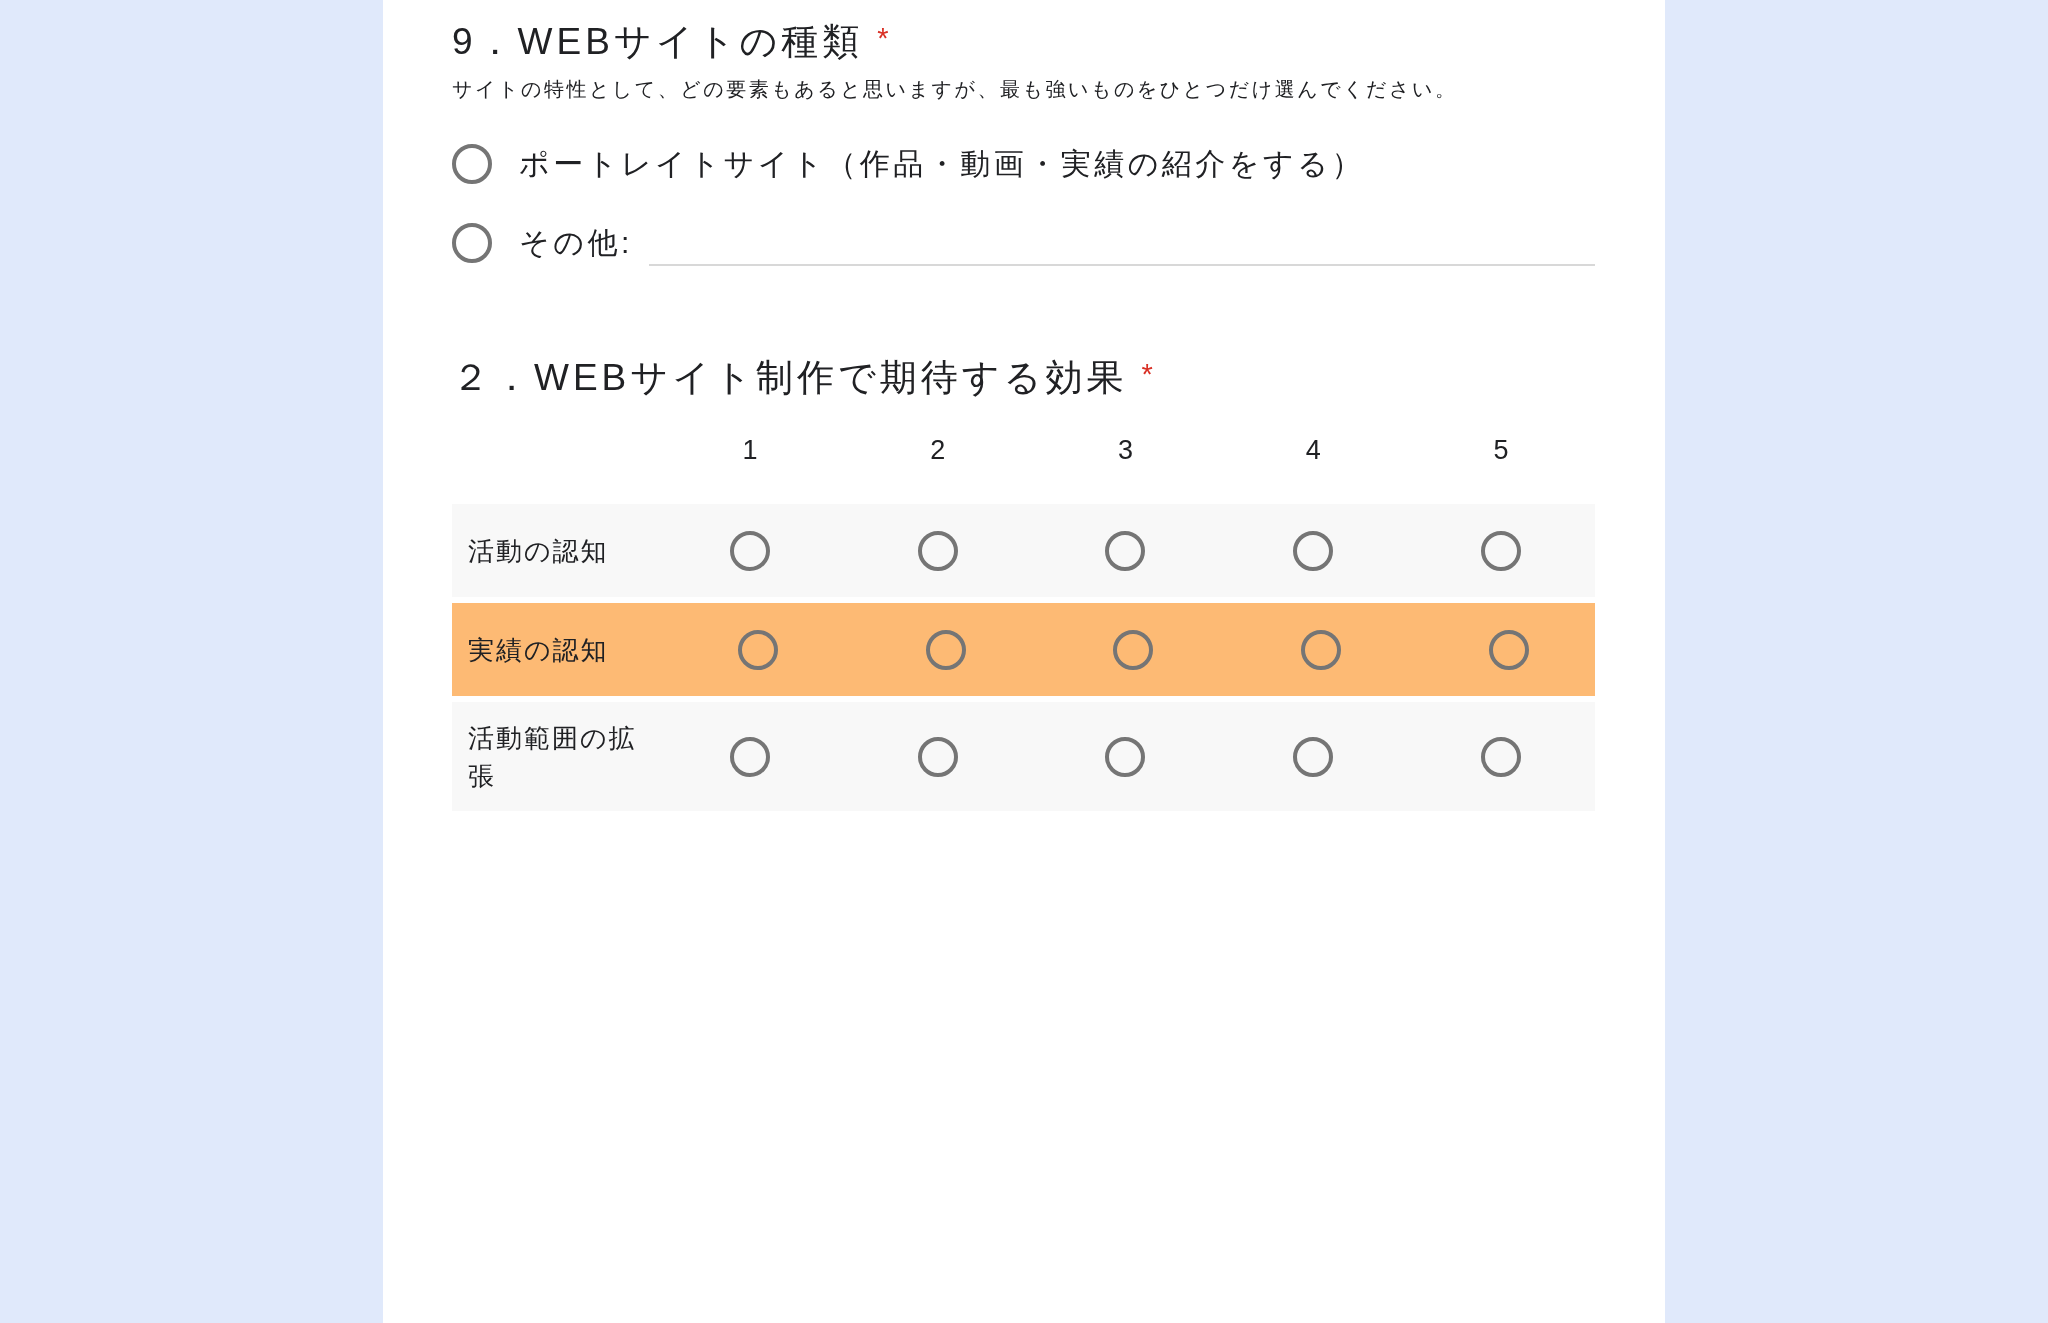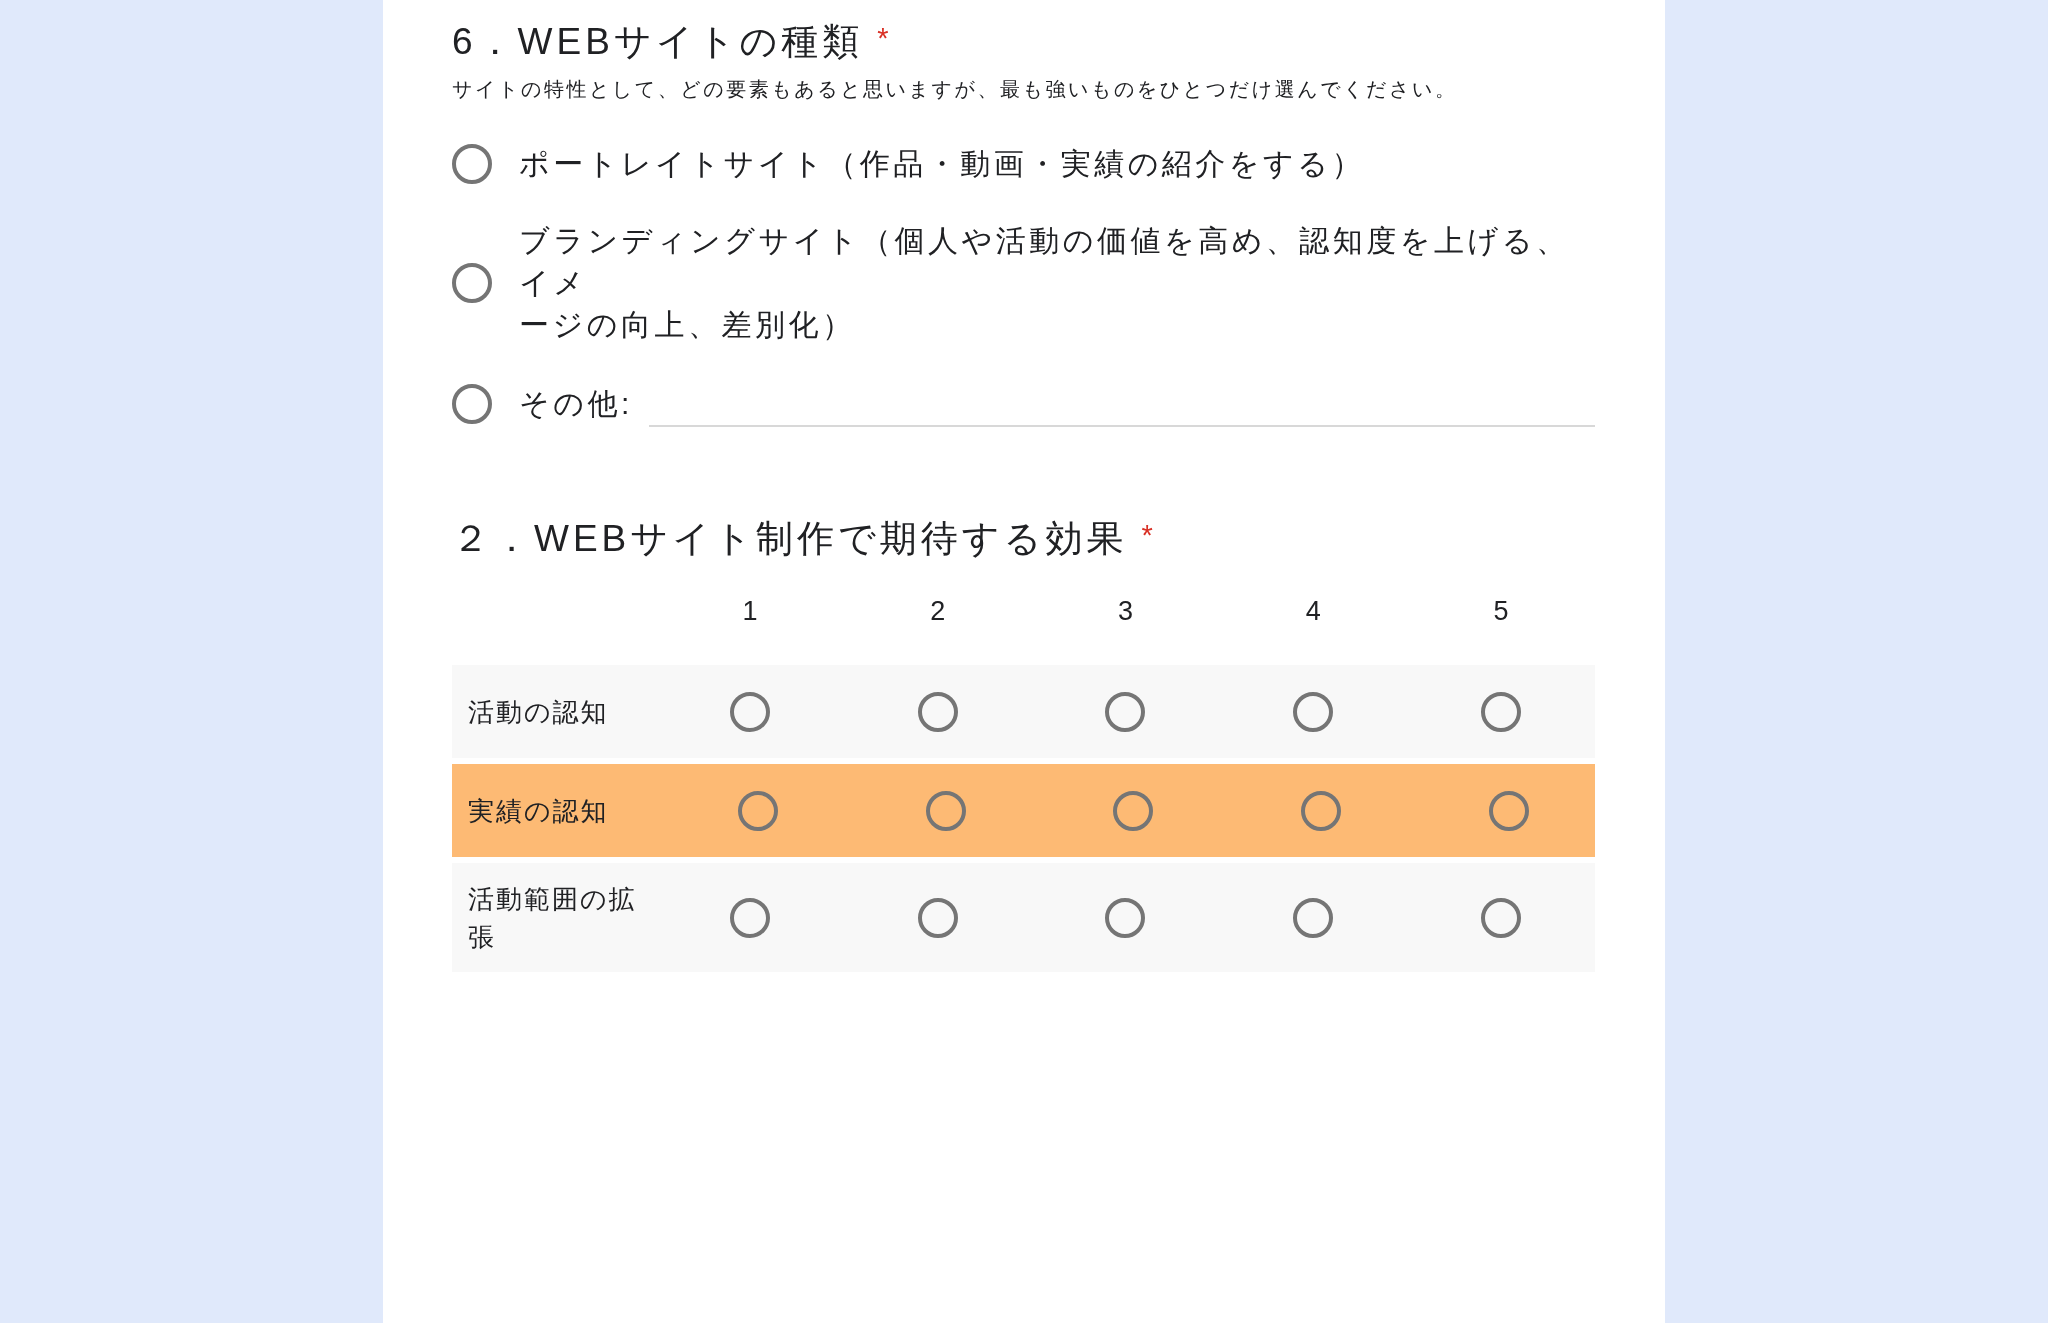--- a/index.html
+++ b/index.html
@@ -153,37 +153,32 @@
     cursor: pointer;
   }
 </style>
 </head>
 <body>
 
 <div class="page">
   <div class="card">
 
     <section>
-      <h2 class="q-title"><span>6．WEBサイトの種類</span><span class="required-mark">*</span></h2>
+      <h2 class="q-title"><span>9．WEBサイトの種類</span><span class="required-mark">*</span></h2>
       <p class="q-desc">サイトの特性として、どの要素もあると思いますが、最も強いものをひとつだけ選んでください。</p>
 
       <div class="options">
 
 
         <div class="option">
           <span class="radio"></span>
           <span class="option-label">ポートレイトサイト（作品・動画・実績の紹介をする）</span>
         </div>
 
 
-        <div class="option">
-          <span class="radio"></span>
-          <span class="option-label">ブランディングサイト（個人や活動の価値を高め、認知度を上げる、イメ
-ージの向上、差別化）</span>
-        </div>
 
         <div class="option">
           <span class="radio"></span>
           <span class="option-label">その他:</span>
           <input class="other-input" type="text" value="" style="">
         </div>
 
       </div>
     </section>
 

